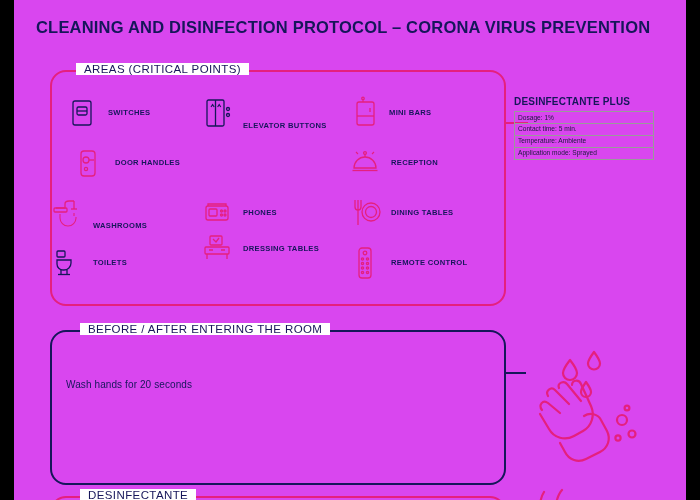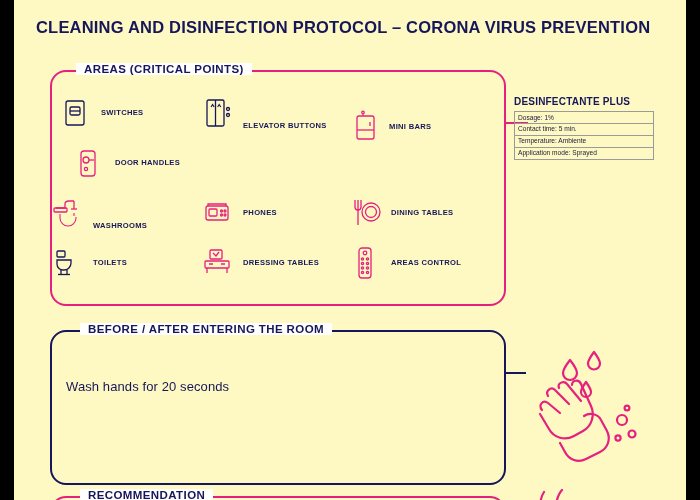--- a/index.html
+++ b/index.html
@@ -12,21 +12,21 @@
     height: 500px;
     overflow: hidden;
     font-family: "Liberation Sans", sans-serif;
   }
   .page {
     position: absolute;
     left: 14px;
     top: 0;
     width: 672px;
     height: 500px;
-    background: #fef9c3;
+    background: #d946ef;
     overflow: hidden;
   }
   .title {
     position: absolute;
     left: 22px;
     top: 18px;
     font-size: 16.5px;
     font-weight: bold;
     letter-spacing: 0.2px;
     color: #16165a;
@@ -39,21 +39,21 @@
     border: 2.5px solid #e5207e;
     border-radius: 16px;
     box-sizing: border-box;
   }
   .frame.navy { border-color: #16165a; }
   .frame-label {
     position: absolute;
     background: #ffffff;
     padding: 0 8px;
     font-size: 11.5px;
-    font-weight: bold;
+    font-weight: normal;
     letter-spacing: 0.4px;
     color: #16165a;
     white-space: nowrap;
   }
 
   
   .areas-grid {
     position: absolute;
     left: 36px;
     top: 88px;
@@ -112,41 +112,41 @@
     border: 1px solid #9a9a9a;
     font-size: 6.6px;
     color: #1a1a3c;
     padding: 1.5px 3px;
     line-height: 1.2;
   }
 
   
   .ba-text {
     position: absolute;
-    font-size: 13px;
+    font-size: 10px;
     color: #16165a;
     letter-spacing: 0.1px;
   }
 
   
   svg { display: block; overflow: visible; }
 </style>
 </head>
 <body>
 
 <div class="page">
 
   <div class="title">CLEANING AND DISINFECTION PROTOCOL – CORONA VIRUS PREVENTION</div>
 
   <div class="frame" style="left:36px; top:70px; width:456px; height:236px;"></div>
   <div class="frame-label" style="left:62px; top:63px;">AREAS (CRITICAL POINTS)</div>
 
   <div class="areas-grid">
 
-    <div class="area-item" style="left:8px; top:8px;">
+    <div class="area-item" style="left:15px; top:8px;">
       <span class="ico">
         <svg width="34" height="34" viewBox="0 0 34 34" fill="none" stroke="#16165a" stroke-width="1.3">
           <rect x="8" y="5" width="18" height="24" rx="2"></rect>
           <rect x="12" y="11" width="10" height="8" rx="1.5"></rect>
           <line x1="12" y1="15" x2="22" y2="15"></line>
         </svg>
       </span>
       <span class="lbl">SWITCHES</span>
     </div>
 
@@ -157,21 +157,21 @@
           <line x1="15.5" y1="4" x2="15.5" y2="30"></line>
           <path d="M11 11 l1.6 -2.4 1.6 2.4" stroke-width="1.1"></path>
           <path d="M17.6 11 l1.6 -2.4 1.6 2.4" stroke-width="1.1"></path>
           <circle cx="28" cy="13" r="1.5"></circle>
           <circle cx="28" cy="19" r="1.5"></circle>
         </svg>
       </span>
       <span class="lbl">ELEVATOR BUTTONS</span>
     </div>
 
-    <div class="area-item" style="left:298px; top:22px;gap:7px;">
+    <div class="area-item" style="left:298px; top:8px;gap:7px;">
       <span class="ico">
         <svg width="34" height="34" viewBox="0 0 34 34" fill="none" stroke="#e5207e" stroke-width="1.3">
           <rect x="9" y="6" width="17" height="23" rx="2"></rect>
           <line x1="9" y1="20" x2="26" y2="20"></line>
           <line x1="22" y1="12" x2="22" y2="16"></line>
           <path d="M15 3 v3" stroke-width="1.1"></path>
           <circle cx="15" cy="2.4" r="1.2"></circle>
         </svg>
       </span>
       <span class="lbl">MINI BARS</span>
@@ -183,20 +183,32 @@
           <rect x="9" y="5" width="14" height="25" rx="3"></rect>
           <circle cx="14" cy="14" r="3"></circle>
           <path d="M17 14 h5"></path>
           <circle cx="14" cy="23" r="1.6"></circle>
         </svg>
       </span>
       <span class="lbl">DOOR HANDLES</span>
     </div>
 
 
+    <div class="area-item" style="left:298px; top:58px;">
+      <span class="ico">
+        <svg width="34" height="34" viewBox="0 0 34 34" fill="none" stroke="#e5207e" stroke-width="1.3">
+          <path d="M6 22 h22 a11 11 0 0 0 -22 0 z"></path>
+          <line x1="4.5" y1="24.5" x2="29.5" y2="24.5"></line>
+          <line x1="17" y1="8" x2="17" y2="11"></line>
+          <circle cx="17" cy="7" r="1.4"></circle>
+          <path d="M8 6 l2 2 M26 6 l-2 2" stroke-width="1.1"></path>
+        </svg>
+      </span>
+      <span class="lbl">RECEPTION</span>
+    </div>
 
     <div class="area-item" style="left:0px; top:108px;align-items:flex-end;">
       <span class="ico">
         <svg width="34" height="34" viewBox="0 0 34 34" fill="none" stroke="#e5207e" stroke-width="1.3">
           <path d="M6 12 h9 v-4 c0 -2 2 -3 4 -3 h5"></path>
           <rect x="4" y="12" width="13" height="4" rx="1"></rect>
           <path d="M24 5 v8"></path>
           <path d="M21 13 h6"></path>
           <line x1="24" y1="17" x2="24" y2="20" stroke-width="1.1"></line>
           <path d="M10 18 v4 a8 8 0 0 0 16 0 v-1" stroke-width="1.1"></path>
@@ -237,21 +249,21 @@
         <svg width="34" height="34" viewBox="0 0 34 34" fill="none" stroke="#16165a" stroke-width="1.3">
           <rect x="7" y="5" width="8" height="6" rx="1"></rect>
           <path d="M7 14 h14 v3 a7 7 0 0 1 -7 7 h-1 a6 6 0 0 1 -6 -6 z"></path>
           <path d="M11 24 v4 M17 24 v4"></path>
           <line x1="8" y1="28.5" x2="20" y2="28.5"></line>
         </svg>
       </span>
       <span class="lbl">TOILETS</span>
     </div>
 
-    <div class="area-item" style="left:150px; top:158px;text-align:center;">
+    <div class="area-item" style="left:150px; top:144px;text-align:center;">
       <span class="ico">
         <svg width="34" height="34" viewBox="0 0 34 34" fill="none" stroke="#e5207e" stroke-width="1.3">
           <rect x="10" y="4" width="12" height="9" rx="1"></rect>
           <path d="M13 7 l3 3 3 -4"></path>
           <rect x="5" y="15" width="24" height="7" rx="1"></rect>
           <path d="M9 18 h4 M21 18 h4"></path>
           <path d="M7 22 v5 M27 22 v5"></path>
         </svg>
       </span>
       <span class="lbl">DRESSING TABLES</span>
@@ -265,21 +277,21 @@
           <circle cx="14.5" cy="13" r="1.1"></circle>
           <circle cx="19.5" cy="13" r="1.1"></circle>
           <circle cx="14.5" cy="17.5" r="1.1"></circle>
           <circle cx="19.5" cy="17.5" r="1.1"></circle>
           <circle cx="14.5" cy="22" r="1.1"></circle>
           <circle cx="19.5" cy="22" r="1.1"></circle>
           <circle cx="14.5" cy="26.5" r="1.1"></circle>
           <circle cx="19.5" cy="26.5" r="1.1"></circle>
         </svg>
       </span>
-      <span class="lbl">AREAS CONTROL</span>
+      <span class="lbl">REMOTE CONTROL</span>
     </div>
   </div>
 
   <div class="connector" style="left:492px; top:122px; width:22px;"></div>
 
   <div class="dz">
     <div class="dz-title">DESINFECTANTE PLUS</div>
     <table>
       <tbody>
           <tr>
@@ -320,21 +332,21 @@
       <path d="M58 78 c6 -4 14 -2 17 4 l6 11 c4 8 1 17 -7 21 l-14 7 c-8 4 -17 1 -21 -7 l-5 -9"></path>
 
       <circle cx="96" cy="82" r="5"></circle>
       <circle cx="106" cy="96" r="3.5"></circle>
       <circle cx="92" cy="100" r="2.6"></circle>
       <circle cx="101" cy="70" r="2.4"></circle>
     </svg>
   </div>
 
   <div class="frame" style="left:36px; top:496px; width:456px; height:60px;"></div>
-  <div class="frame-label" style="left:66px; top:489px;">RECOMMENDATION</div>
+  <div class="frame-label" style="left:66px; top:489px;">DESINFECTANTE</div>
 
   <div style="position:absolute; left:520px; top:488px; width:60px; height:20px;">
     <svg width="60" height="20" viewBox="0 0 60 20" fill="none" stroke="#e5207e" stroke-width="2.2" stroke-linecap="round">
       <path d="M6 20 c0 -10 4 -16 4 -16"></path>
       <path d="M22 20 c0 -12 6 -18 6 -18"></path>
     </svg>
   </div>
 
 </div>
 

